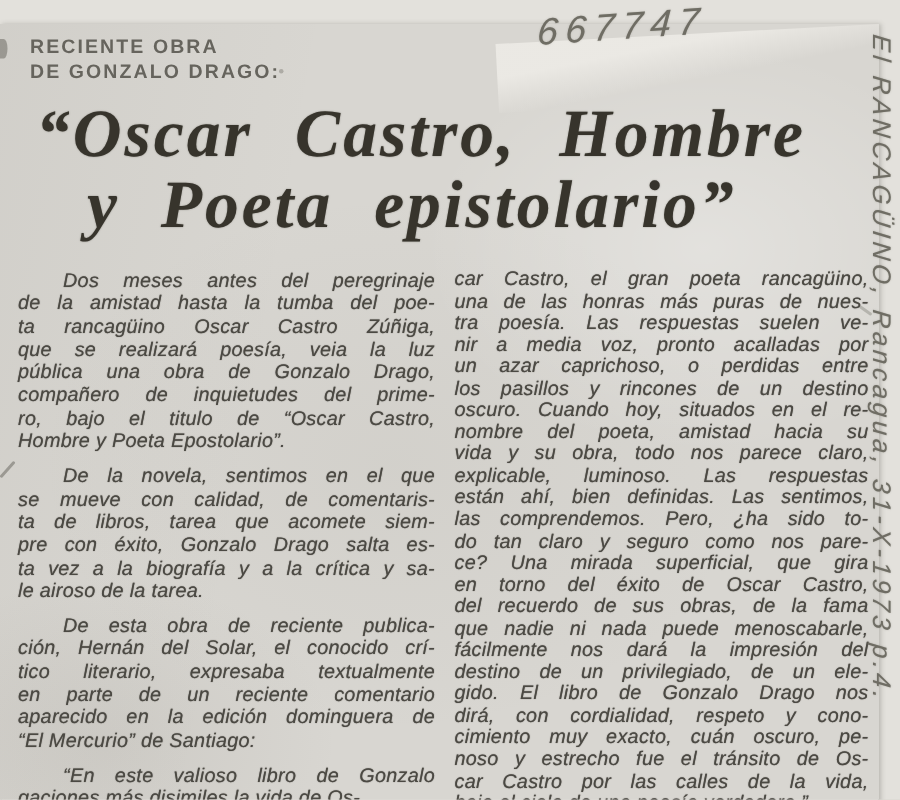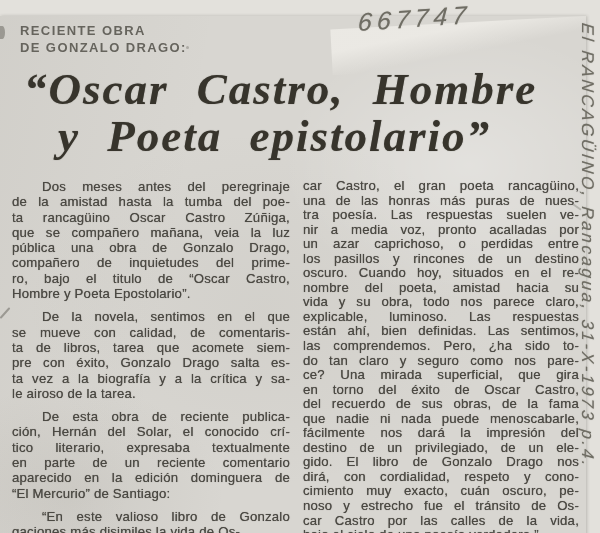--- a/index.html
+++ b/index.html
@@ -41,21 +41,21 @@
   }
   .hl1{font-size:45px;line-height:47px;margin-left:24px;letter-spacing:2px;word-spacing:15px;white-space:nowrap;}
   .hl2{font-size:45px;line-height:46px;margin-left:58px;letter-spacing:2px;word-spacing:14px;white-space:nowrap;}
   .col{
     position:absolute;top:163px;
     font-size:13.2px;color:#4b4943;letter-spacing:.2px;
     text-shadow:0 0 .7px rgba(75,73,67,.85);
   }
   .col-left{left:12px;width:278px;line-height:15.3px;}
   .col-right{left:303px;width:276px;line-height:14.55px;}
-  .para{margin:0 0 8px 0;}
+  .para{margin:0 0 8px 0;font-style:italic;}
   .tline{text-align:justify;text-align-last:justify;}
   .lastline{text-align-last:left;}
   .col-left .para .tline:first-child{text-indent:30px;}
   
   .hand{
     position:absolute;color:#6f6d64;
     font-style:italic;
     text-shadow:0 0 1px rgba(111,109,100,.5);
   }
   .number{
@@ -90,21 +90,21 @@
     <div class="headline">
       <div class="hl1">“Oscar Castro, Hombre</div>
       <div class="hl2">y Poeta epistolario”</div>
     </div>
 
     <div class="col col-left">
         <div class="para">
           <div class="tline">Dos meses antes del peregrinaje</div>
           <div class="tline">de la amistad hasta la tumba del poe-</div>
           <div class="tline">ta rancagüino Oscar Castro Zúñiga,</div>
-          <div class="tline">que se compañero mañana, veia la luz</div>
+          <div class="tline">que se realizará poesía, veia la luz</div>
           <div class="tline">pública una obra de Gonzalo Drago,</div>
           <div class="tline">compañero de inquietudes del prime-</div>
           <div class="tline">ro, bajo el titulo de “Oscar Castro,</div>
           <div class="tline lastline">Hombre y Poeta Epostolario”.</div>
         </div>
         <div class="para">
           <div class="tline">De la novela, sentimos en el que</div>
           <div class="tline">se mueve con calidad, de comentaris-</div>
           <div class="tline">ta de libros, tarea que acomete siem-</div>
           <div class="tline">pre con éxito, Gonzalo Drago salta es-</div>

